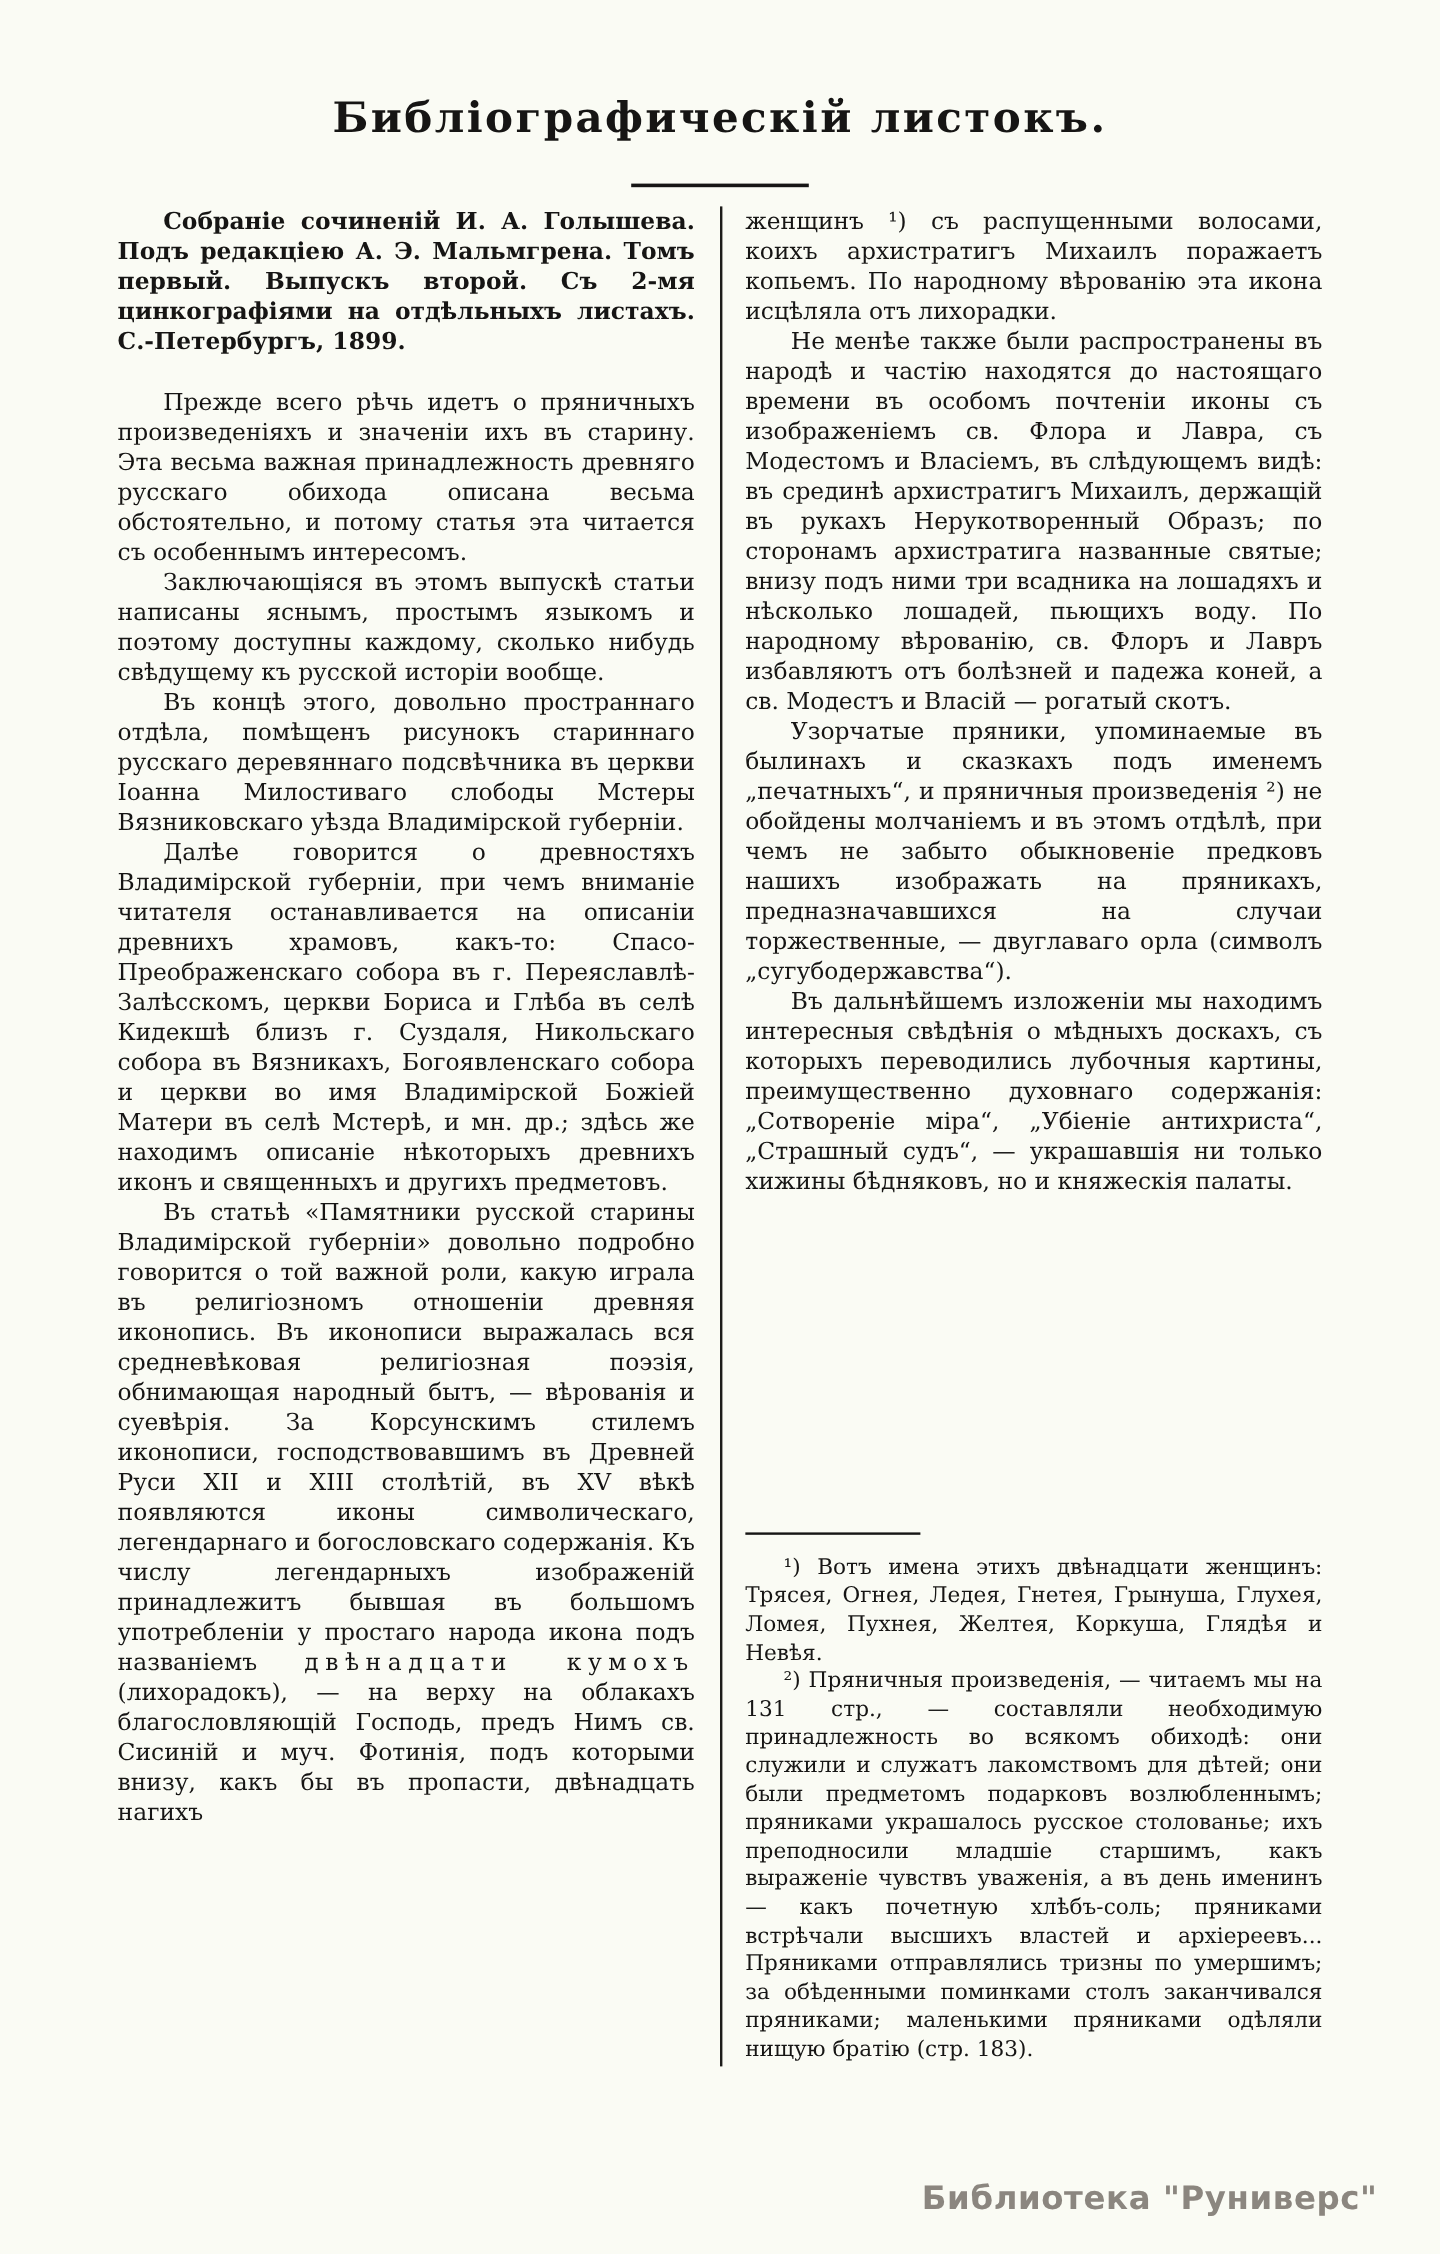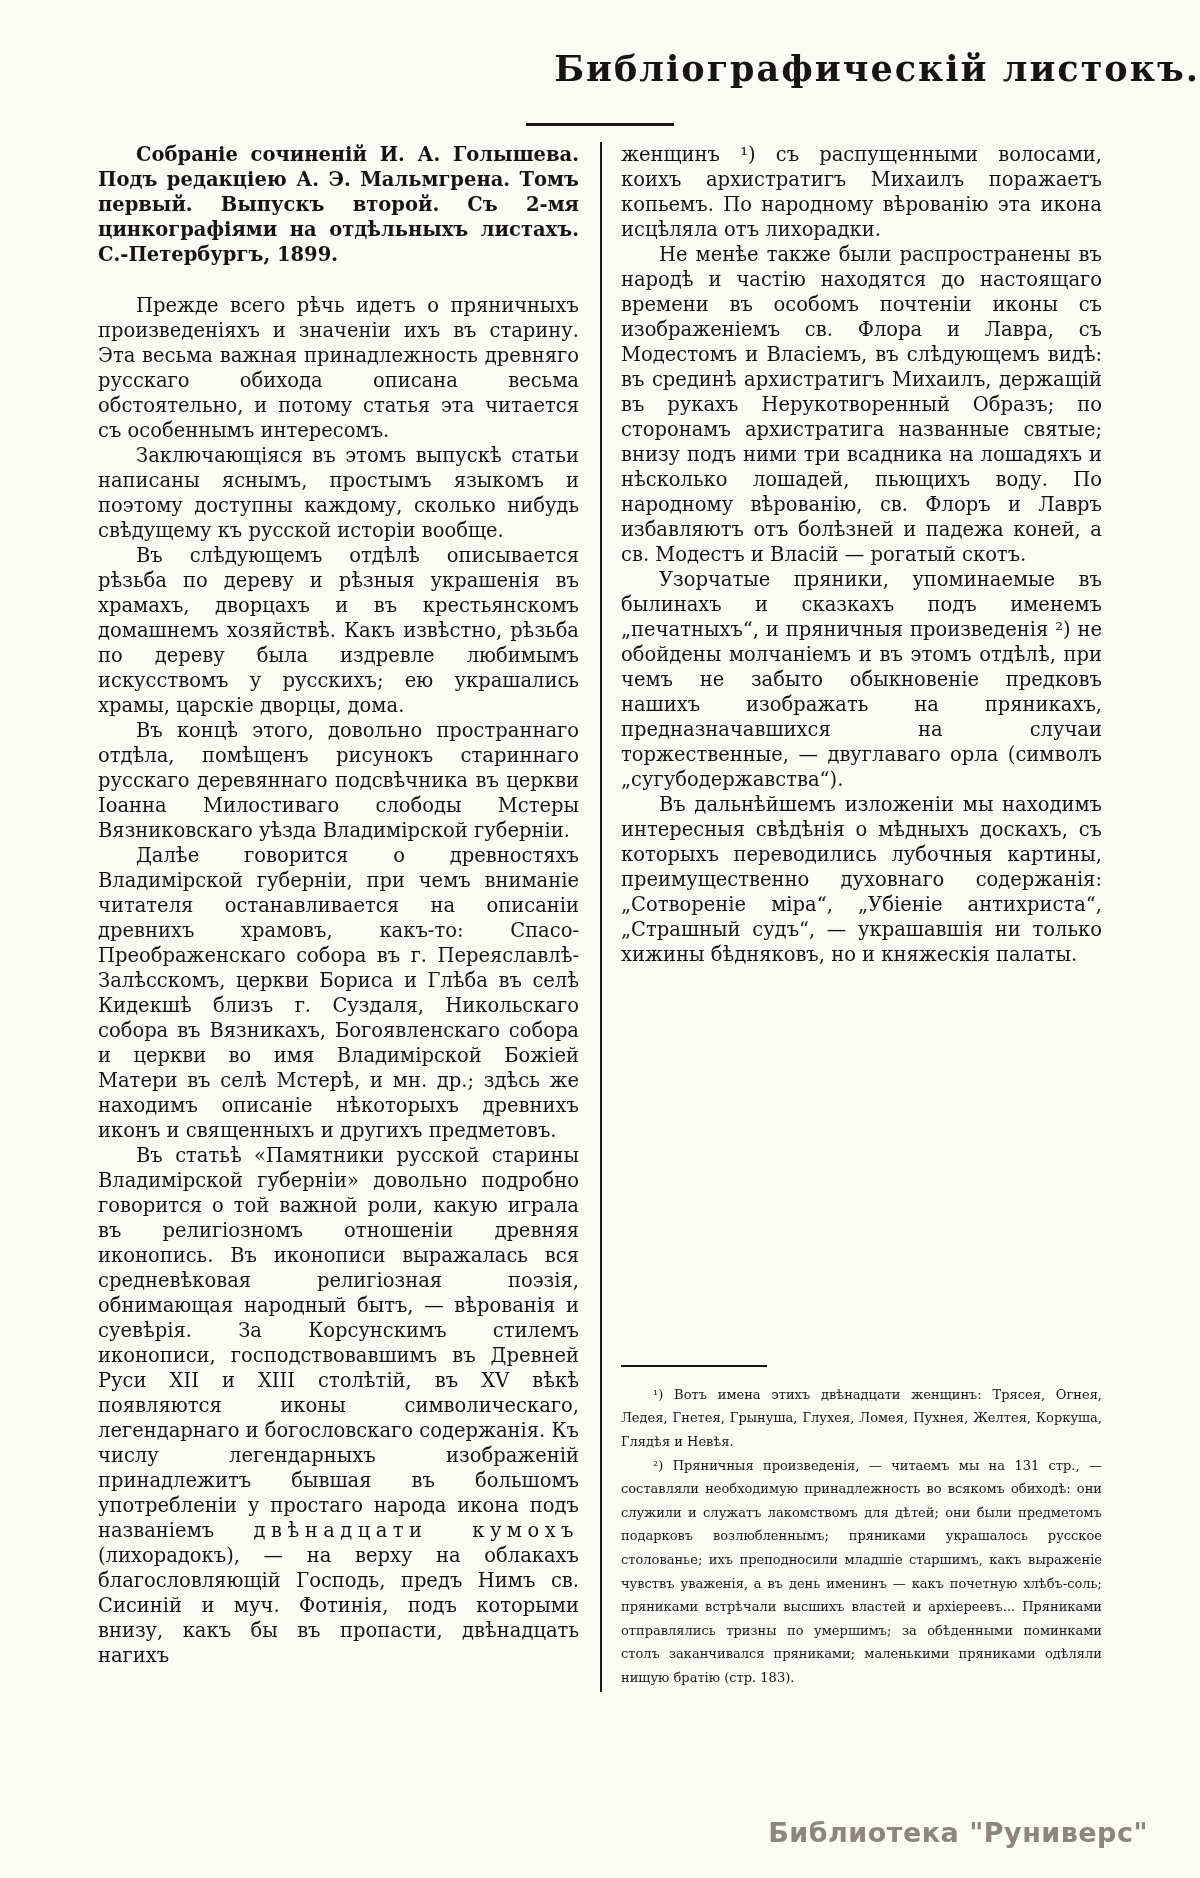--- a/index.html
+++ b/index.html
@@ -12,22 +12,22 @@
   }
   .page {
     position: relative;
     width: 1200px;
     height: 1878px;
     font-family: "DejaVu Serif", serif;
     color: #161514;
   }
   .page-title {
     margin: 0;
-    padding-top: 50px;
-    text-align: right;
+    padding-top: 80px;
+    text-align: center;
     font-size: 35px;
     line-height: 1.1;
     font-weight: bold;
     letter-spacing: 2px;
   }
   .title-rule {
     width: 148px;
     height: 3px;
     background: #161514;
     margin: 34px auto 0 auto;
@@ -76,21 +76,21 @@
   }
   .footnote-rule {
     width: 146px;
     height: 2px;
     background: #161514;
     margin: 0 0 16px 0;
   }
   p.footnote {
     margin: 0;
     text-indent: 32px;
-    font-size: 13px;
+    font-size: 18px;
     line-height: 23.6px;
     text-align: justify;
   }
   .watermark {
     position: absolute;
     right: 52px;
     bottom: 30px;
     font-family: "DejaVu Sans", sans-serif;
     font-size: 27px;
     font-weight: bold;
@@ -106,21 +106,20 @@
   <h1 class="page-title">Библіографическій листокъ.</h1>
 
   <div class="title-rule"></div>
 
   <div class="columns">
 
     <div class="col col-left">
       <p class="para biblio">Собраніе сочиненій И. А. Голышева. Подъ редакціею А. Э. Мальмгрена. Томъ первый. Выпускъ второй. Съ 2-мя цинкографіями на отдѣльныхъ листахъ. С.-Петербургъ, 1899.</p>
       <p class="para">Прежде всего рѣчь идетъ о пряничныхъ произведеніяхъ и значеніи ихъ въ старину. Эта весьма важная принадлежность древняго русскаго обихода описана весьма обстоятельно, и потому статья эта читается съ особеннымъ интересомъ.</p>
       <p class="para">Заключающіяся въ этомъ выпускѣ статьи написаны яснымъ, простымъ языкомъ и поэтому доступны каждому, сколько нибудь свѣдущему къ русской исторіи вообще.</p>
-      <p class="para">Въ слѣдующемъ отдѣлѣ описывается рѣзьба по дереву и рѣзныя украшенія въ храмахъ, дворцахъ и въ крестьянскомъ домашнемъ хозяйствѣ. Какъ извѣстно, рѣзьба по дереву была издревле любимымъ искусствомъ у русскихъ; ею украшались храмы, царскіе дворцы, дома.</p>
       <p class="para">Въ концѣ этого, довольно пространнаго отдѣла, помѣщенъ рисунокъ стариннаго русскаго деревяннаго подсвѣчника въ церкви Іоанна Милостиваго слободы Мстеры Вязниковскаго уѣзда Владимірской губерніи.</p>
       <p class="para">Далѣе говорится о древностяхъ Владимірской губерніи, при чемъ вниманіе читателя останавливается на описаніи древнихъ храмовъ, какъ-то: Спасо-Преображенскаго собора въ г. Переяславлѣ-Залѣсскомъ, церкви Бориса и Глѣба въ селѣ Кидекшѣ близъ г. Суздаля, Никольскаго собора въ Вязникахъ, Богоявленскаго собора и церкви во имя Владимірской Божіей Матери въ селѣ Мстерѣ, и мн. др.; здѣсь же находимъ описаніе нѣкоторыхъ древнихъ иконъ и священныхъ и другихъ предметовъ.</p>
       <p class="para"><span>Въ статьѣ «Памятники русской старины Владимірской губерніи» довольно подробно говорится о той важной роли, какую играла въ религіозномъ отношеніи древняя иконопись. Въ иконописи выражалась вся средневѣковая религіозная поэзія, обнимающая народный бытъ, — вѣрованія и суевѣрія. За Корсунскимъ стилемъ иконописи, господствовавшимъ въ Древней Руси XII и XIII столѣтій, въ XV вѣкѣ появляются иконы символическаго, легендарнаго и богословскаго содержанія. Къ числу легендарныхъ изображеній принадлежитъ бывшая въ большомъ употребленіи у простаго народа икона подъ названіемъ </span><span class="spaced-emph">двѣнадцати кумохъ</span><span> (лихорадокъ), — на верху на облакахъ благословляющій Господь, предъ Нимъ св. Сисиній и муч. Фотинія, подъ которыми внизу, какъ бы въ пропасти, двѣнадцать нагихъ</span></p>
     </div>
 
     <div class="divider"></div>
 
     <div class="col col-right">
       <p class="para no-indent">женщинъ ¹) съ распущенными волосами, коихъ архистратигъ Михаилъ поражаетъ копьемъ. По народному вѣрованію эта икона исцѣляла отъ лихорадки.</p>
       <p class="para">Не менѣе также были распространены въ народѣ и частію находятся до настоящаго времени въ особомъ почтеніи иконы съ изображеніемъ св. Флора и Лавра, съ Модестомъ и Власіемъ, въ слѣдующемъ видѣ: въ срединѣ архистратигъ Михаилъ, держащій въ рукахъ Нерукотворенный Образъ; по сторонамъ архистратига названные святые; внизу подъ ними три всадника на лошадяхъ и нѣсколько лошадей, пьющихъ воду. По народному вѣрованію, св. Флоръ и Лавръ избавляютъ отъ болѣзней и падежа коней, а св. Модестъ и Власій — рогатый скотъ.</p>

